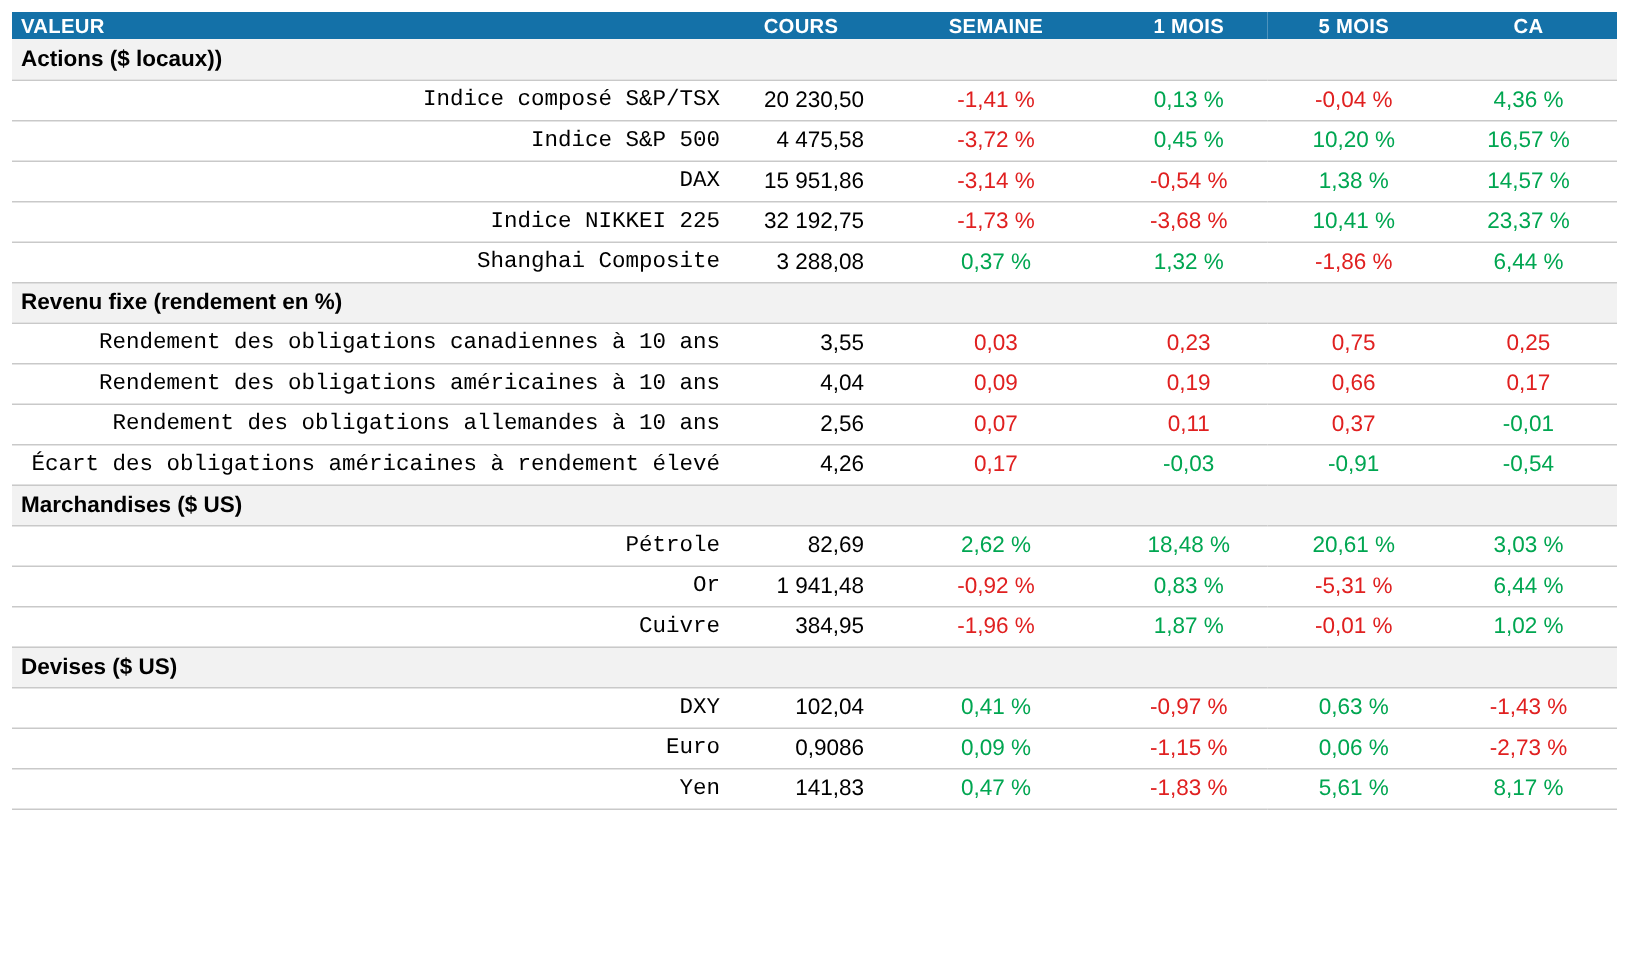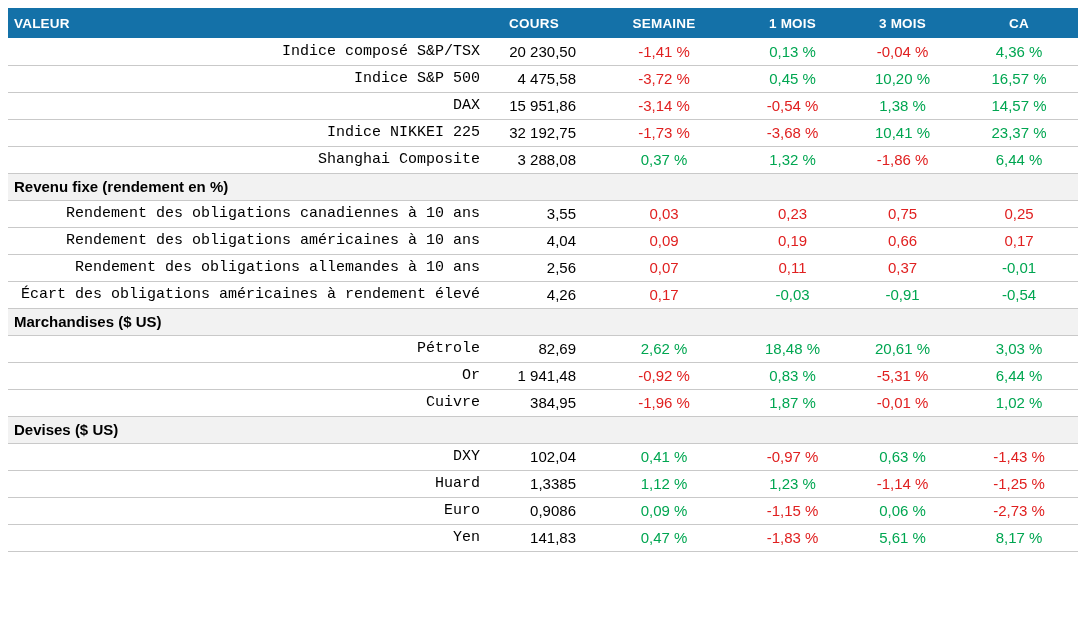--- a/index.html
+++ b/index.html
@@ -22,21 +22,21 @@
   .table-wrap{position:absolute;left:8px;top:8px;}
   table{border-collapse:collapse;table-layout:fixed;width:1070px;}
   col.c-label{width:472px;}
   col.c-cours{width:108px;}
   col.c-semaine{width:152px;}
   col.c-1mois{width:105px;}
   col.c-3mois{width:115px;}
   col.c-ca{width:118px;}
   thead th{
     background:var(--header-bg);color:var(--header-text);
-    font-weight:bold;font-size:13.5px;height:30px;
+    font-weight:bold;font-size:13.5px;height:18px;
     text-align:center;padding:0;letter-spacing:.2px;
   }
   thead th.left{text-align:left;padding-left:6px;}
   tbody td{
     height:27px;border-bottom:1px solid var(--row-border);
     font-size:15px;padding:0;background:#ffffff;vertical-align:middle;
   }
   tr.section-row td{
     background:var(--section-bg);font-weight:bold;
     padding-left:6px;text-align:left;font-size:15px;
@@ -59,25 +59,28 @@
       <col class="c-1mois">
         <col class="c-3mois">
         <col class="c-ca">
     </colgroup>
     <thead>
       <tr>
         <th class="left">VALEUR</th>
         <th>COURS</th>
         <th>SEMAINE</th>
         <th>1 MOIS</th>
-        <th>3 MOIS</th>
+        <th>5 MOIS</th>
         <th>CA</th>
       </tr>
     </thead>
     <tbody>
+        <tr class="section-row">
+          <td colspan="6">Actions ($ locaux))</td>
+        </tr>
         <tr>
           <td class="label">Indice composé S&amp;P/TSX</td>
           <td class="cours">20&nbsp;230,50</td>
           <td class="chg neg">-1,41 %</td>
           <td class="chg pos">0,13 %</td>
           <td class="chg neg">-0,04 %</td>
           <td class="chg pos">4,36 %</td>
         </tr>
         <tr>
           <td class="label">Indice S&amp;P 500</td>
@@ -178,28 +181,20 @@
         </tr>
         <tr>
           <td class="label">DXY</td>
           <td class="cours">102,04</td>
           <td class="chg pos">0,41 %</td>
           <td class="chg neg">-0,97 %</td>
           <td class="chg pos">0,63 %</td>
           <td class="chg neg">-1,43 %</td>
         </tr>
         <tr>
-          <td class="label">Huard</td>
-          <td class="cours">1,3385</td>
-          <td class="chg pos">1,12 %</td>
-          <td class="chg pos">1,23 %</td>
-          <td class="chg neg">-1,14 %</td>
-          <td class="chg neg">-1,25 %</td>
-        </tr>
-        <tr>
           <td class="label">Euro</td>
           <td class="cours">0,9086</td>
           <td class="chg pos">0,09 %</td>
           <td class="chg neg">-1,15 %</td>
           <td class="chg pos">0,06 %</td>
           <td class="chg neg">-2,73 %</td>
         </tr>
         <tr>
           <td class="label">Yen</td>
           <td class="cours">141,83</td>

